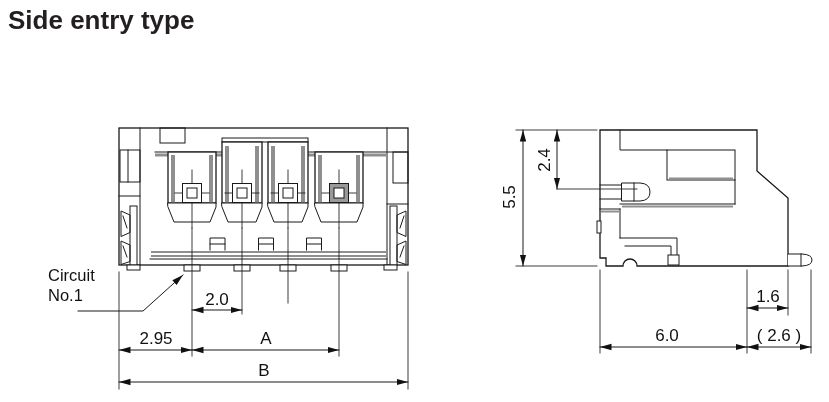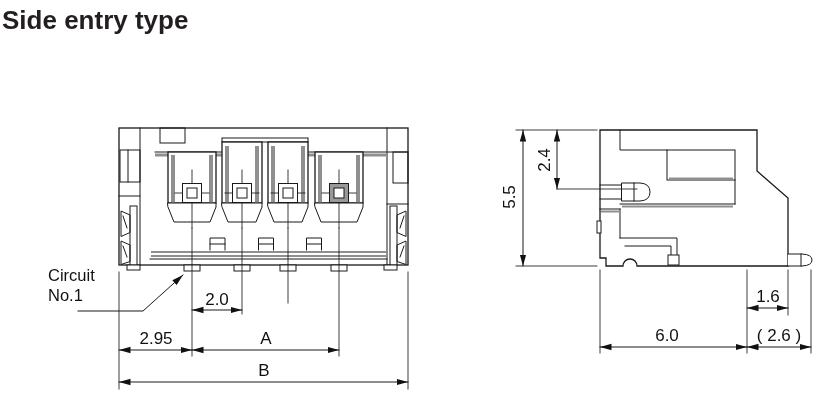--- a/index.html
+++ b/index.html
@@ -1,18 +1,18 @@
 <!DOCTYPE html>
 <html><head>
 <meta charset="utf-8">
 <style>
   html,body{margin:0;padding:0;background:#fff;}
   .canvas{position:relative;width:829px;height:402px;background:#fff;overflow:hidden;
           font-family:"Liberation Sans",sans-serif;}
-  .title{position:absolute;left:2px;top:5px;margin:0;font-family:"Liberation Sans",sans-serif;
+  .title{position:absolute;left:8px;top:5px;margin:0;font-family:"Liberation Sans",sans-serif;
          font-size:26px;font-weight:bold;color:#231f20;letter-spacing:0;}
   svg{position:absolute;left:0;top:0;}
   .ln{stroke:#1a1a1a;fill:none;stroke-width:1.3;stroke-linecap:square;stroke-linejoin:miter;}
   .w{fill:#fff;}
   .thin{stroke-width:1;}
   .cl{stroke-width:0.85;}
   .dim{stroke-width:1;}
   .gry{stroke:#8f8f8f;stroke-width:2;fill:none;}
   .gfill{fill:#8f8f8f;stroke:none;}
   .pin4shade{fill:#999;}

